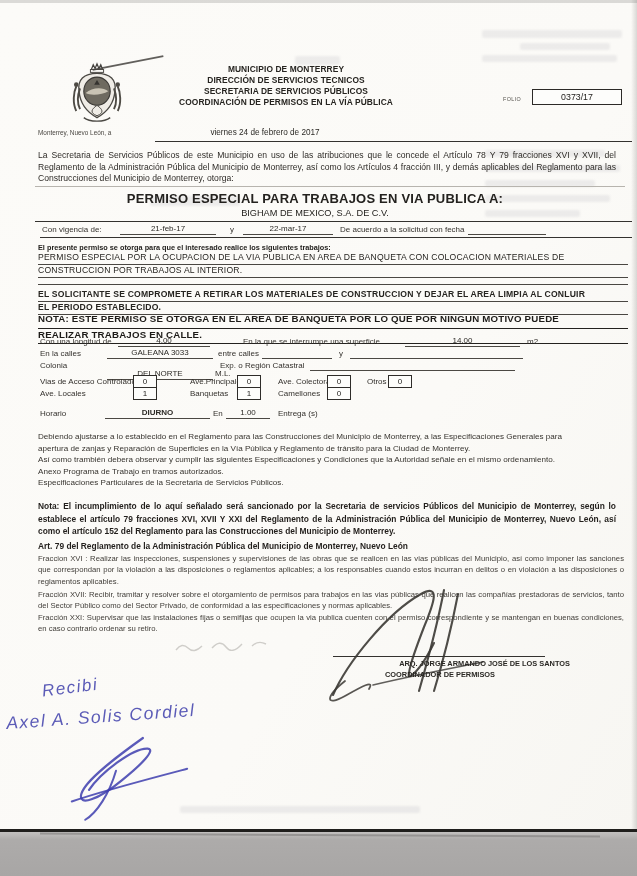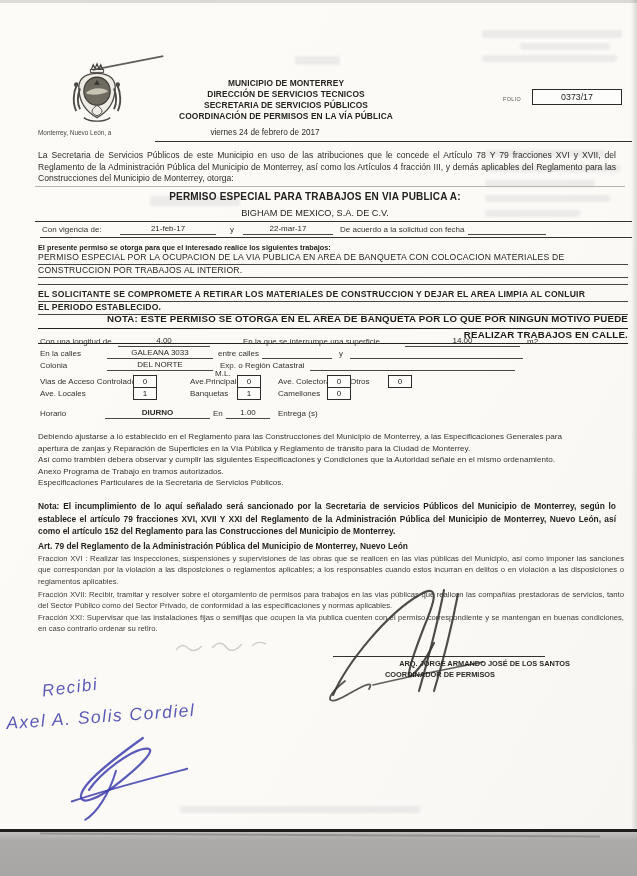--- a/index.html
+++ b/index.html
@@ -22,21 +22,21 @@
   .bold{font-weight:bold;}
   .hdr{font-size:8.4px;font-weight:bold;line-height:11px;letter-spacing:.1px;color:#262420;}
   .tiny{font-size:6.4px;color:#4a4742;}
   .lbl{font-size:8px;color:#34312d;}
   .body-txt{font-size:8.6px;line-height:11.5px;text-align:justify;color:#2f2c28;}
   .rule{border-bottom:1.4px solid #34322f;}
   .rule-light{border-bottom:1px solid #b7b4ae;}
   .fill{display:inline-block;border-bottom:1px solid #4b4843;text-align:center;font-size:8px;color:#2c2a26;vertical-align:bottom;height:10px;}
   .ruled-line{width:590px;border-bottom:1.1px solid #4a4742;font-size:8.6px;letter-spacing:.2px;color:#262420;height:12px;}
   .ruled-line.b{font-weight:bold;}
-  .nota-line{width:590px;border-bottom:1.7px solid #23211e;font-size:9.7px;font-weight:bold;letter-spacing:.2px;color:#1d1b18;height:14.5px;text-align:right;}
+  .nota-line{width:590px;border-bottom:1.7px solid #23211e;font-size:9.7px;font-weight:bold;letter-spacing:.2px;color:#1d1b18;height:14.5px;}
   .chk{position:absolute;width:22px;height:11px;border:1.3px solid #2e2c29;background:#fdfdfb;
        font-size:8px;text-align:center;line-height:11px;color:#24221f;}
   .frac{font-size:7.7px;line-height:11.3px;text-align:justify;color:#403d38;}
   .ghost{position:absolute;background:rgba(110,112,125,0.10);border-radius:2px;filter:blur(1px);}
   .hand{position:absolute;font-style:italic;color:#4040ac;opacity:.85;letter-spacing:1.5px;}
   .sig-dark{stroke:#3b3834;fill:none;stroke-linecap:round;}
   .sig-blue{stroke:#3d3dae;fill:none;stroke-linecap:round;}
   .penmark{position:absolute;left:92px;top:62px;width:72px;border-top:2.6px solid #45433f;
            transform:rotate(-11deg);opacity:.85;}
 </style>
@@ -68,38 +68,38 @@
       <path d="M27,24 l3,-5 3,5 Z" fill="#35332f"></path>
       <path d="M30,46 C24,50 22,54 30,57 C38,54 36,50 30,46 Z" fill="#efece6" stroke="#4b4944" stroke-width="1"></path>
       <path d="M8,26 C5,32 4,44 8,52 M12,28 C9,36 9,44 12,50" fill="none" stroke="#4e4b45" stroke-width="2"></path>
       <path d="M52,26 C55,32 56,44 52,52 M48,28 C51,36 51,44 48,50" fill="none" stroke="#4e4b45" stroke-width="2"></path>
       <circle cx="8" cy="24" r="2.4" fill="#4e4b45"></circle>
         <circle cx="52" cy="24" r="2.4" fill="#4e4b45"></circle>
       <path d="M16,59 C22,64 38,64 44,59" fill="none" stroke="#4b4944" stroke-width="1.4"></path>
     </svg>
   </div>
 
-  <div class="abs ctr" style="left:106px;top:78px;width:360px;">
+  <div class="abs ctr" style="left:106px;top:64px;width:360px;">
     <div class="hdr">MUNICIPIO DE MONTERREY</div>
     <div class="hdr">DIRECCIÓN DE SERVICIOS TECNICOS</div>
     <div class="hdr">SECRETARIA DE SERVICIOS PÚBLICOS</div>
     <div class="hdr">COORDINACIÓN DE PERMISOS EN LA VÍA PÚBLICA</div>
   </div>
 
   <div class="abs" style="left:503px;top:96px;font-size:5.4px;color:#56534e;letter-spacing:.4px;">FOLIO</div>
   <div class="abs ctr" style="left:532px;top:89px;width:88px;height:14px;border:1.5px solid #2c2a27;font-size:8.8px;line-height:14px;color:#24221f;background:#fdfdfb;">0373/17</div>
 
   <div class="abs tiny" style="left:38px;top:129px;">Monterrey, Nuevo León, a</div>
   <div class="abs ctr" style="left:130px;top:128px;width:270px;font-size:8.2px;color:#2c2a26;">viernes 24 de febrero de 2017</div>
   <div class="abs rule" style="left:155px;top:128px;width:477px;height:13px;"></div>
 
   <div class="abs body-txt" style="left:38px;top:150px;width:578px;">La Secretaria de Servicios Públicos de este Municipio en uso de las atribuciones que le concede el Artículo 78 Y 79 fracciones XVI y XVII, del Reglamento  de la Administración Pública del Municipio de Monterrey, así como los Artículos 4 fracción III,  y demás aplicables del Reglamento para las Construcciones del Municipio de Monterrey, otorga:</div>
 
   <div class="abs rule-light" style="left:35px;top:186px;width:590px;"></div>
-  <div class="abs ctr bold" style="left:30px;top:191px;width:570px;font-size:10px;letter-spacing:.2px;color:#24221f;">PERMISO ESPECIAL PARA TRABAJOS EN VIA PUBLICA A:</div>
+  <div class="abs ctr bold" style="left:30px;top:191px;width:570px;font-size:13px;letter-spacing:.2px;color:#24221f;">PERMISO ESPECIAL PARA TRABAJOS EN VIA PUBLICA A:</div>
   <div class="abs ctr" style="left:30px;top:208px;width:570px;font-size:9.2px;color:#24221f;">BIGHAM DE MEXICO, S.A. DE C.V.</div>
   <div class="abs rule" style="left:35px;top:207px;width:597px;height:14px;"></div>
 
   <div class="abs" style="left:0;top:224px;width:562px;height:12px;">
     <span class="abs lbl" style="left:42px;top:1px;">Con vigencia de:</span>
     <span class="fill abs" style="left:120px;top:0;width:96px;">21-feb-17</span>
     <span class="abs lbl" style="left:230px;top:1px;">y</span>
     <span class="fill abs" style="left:243px;top:0;width:90px;">22-mar-17</span>
     <span class="abs lbl" style="left:340px;top:1px;">De acuerdo a la solicitud con fecha</span>
     <span class="fill abs" style="left:468px;top:0;width:78px;"></span>
@@ -132,33 +132,33 @@
   <div class="abs" style="left:0;top:348px;width:637px;height:11px;">
     <span class="abs lbl" style="left:40px;top:1px;">En la calles</span>
     <span class="fill abs" style="left:107px;top:0;width:106px;">GALEANA 3033</span>
     <span class="abs lbl" style="left:218px;top:1px;">entre calles</span>
     <span class="fill abs" style="left:262px;top:0;width:70px;"></span>
     <span class="abs lbl" style="left:339px;top:1px;">y</span>
     <span class="fill abs" style="left:350px;top:0;width:173px;"></span>
   </div>
   <div class="abs" style="left:0;top:360px;width:637px;height:11px;">
     <span class="abs lbl" style="left:40px;top:1px;">Colonia</span>
-    <span class="fill abs" style="left:107px;top:0;width:106px;">DEL NORTE</span>
+    <span class="fill abs" style="left:107px;top:9px;width:106px;">DEL NORTE</span>
     <span class="abs lbl" style="left:220px;top:1px;">Exp. o Región Catastral</span>
     <span class="fill abs" style="left:310px;top:0;width:205px;"></span>
   </div>
 
   <div class="abs" style="left:0;top:375px;width:637px;height:26px;">
     <span class="abs lbl" style="left:40px;top:2px;">Vias de Acceso Controlado</span>
     <span class="chk" style="left:133px;top:0;">0</span>
     <span class="abs lbl" style="left:190px;top:2px;">Ave.Principales</span>
     <span class="chk" style="left:237px;top:0;">0</span>
     <span class="abs lbl" style="left:278px;top:2px;">Ave. Colectoras</span>
     <span class="chk" style="left:327px;top:0;">0</span>
-    <span class="abs lbl" style="left:350px;top:2px;">Otros</span>
+    <span class="abs lbl" style="left:367px;top:2px;">Otros</span>
     <span class="chk" style="left:388px;top:0;">0</span>
 
     <span class="abs lbl" style="left:40px;top:14px;">Ave. Locales</span>
     <span class="chk" style="left:133px;top:12px;">1</span>
     <span class="abs lbl" style="left:190px;top:14px;">Banquetas</span>
     <span class="chk" style="left:237px;top:12px;">1</span>
     <span class="abs lbl" style="left:278px;top:14px;">Camellones</span>
     <span class="chk" style="left:327px;top:12px;">0</span>
   </div>
 

